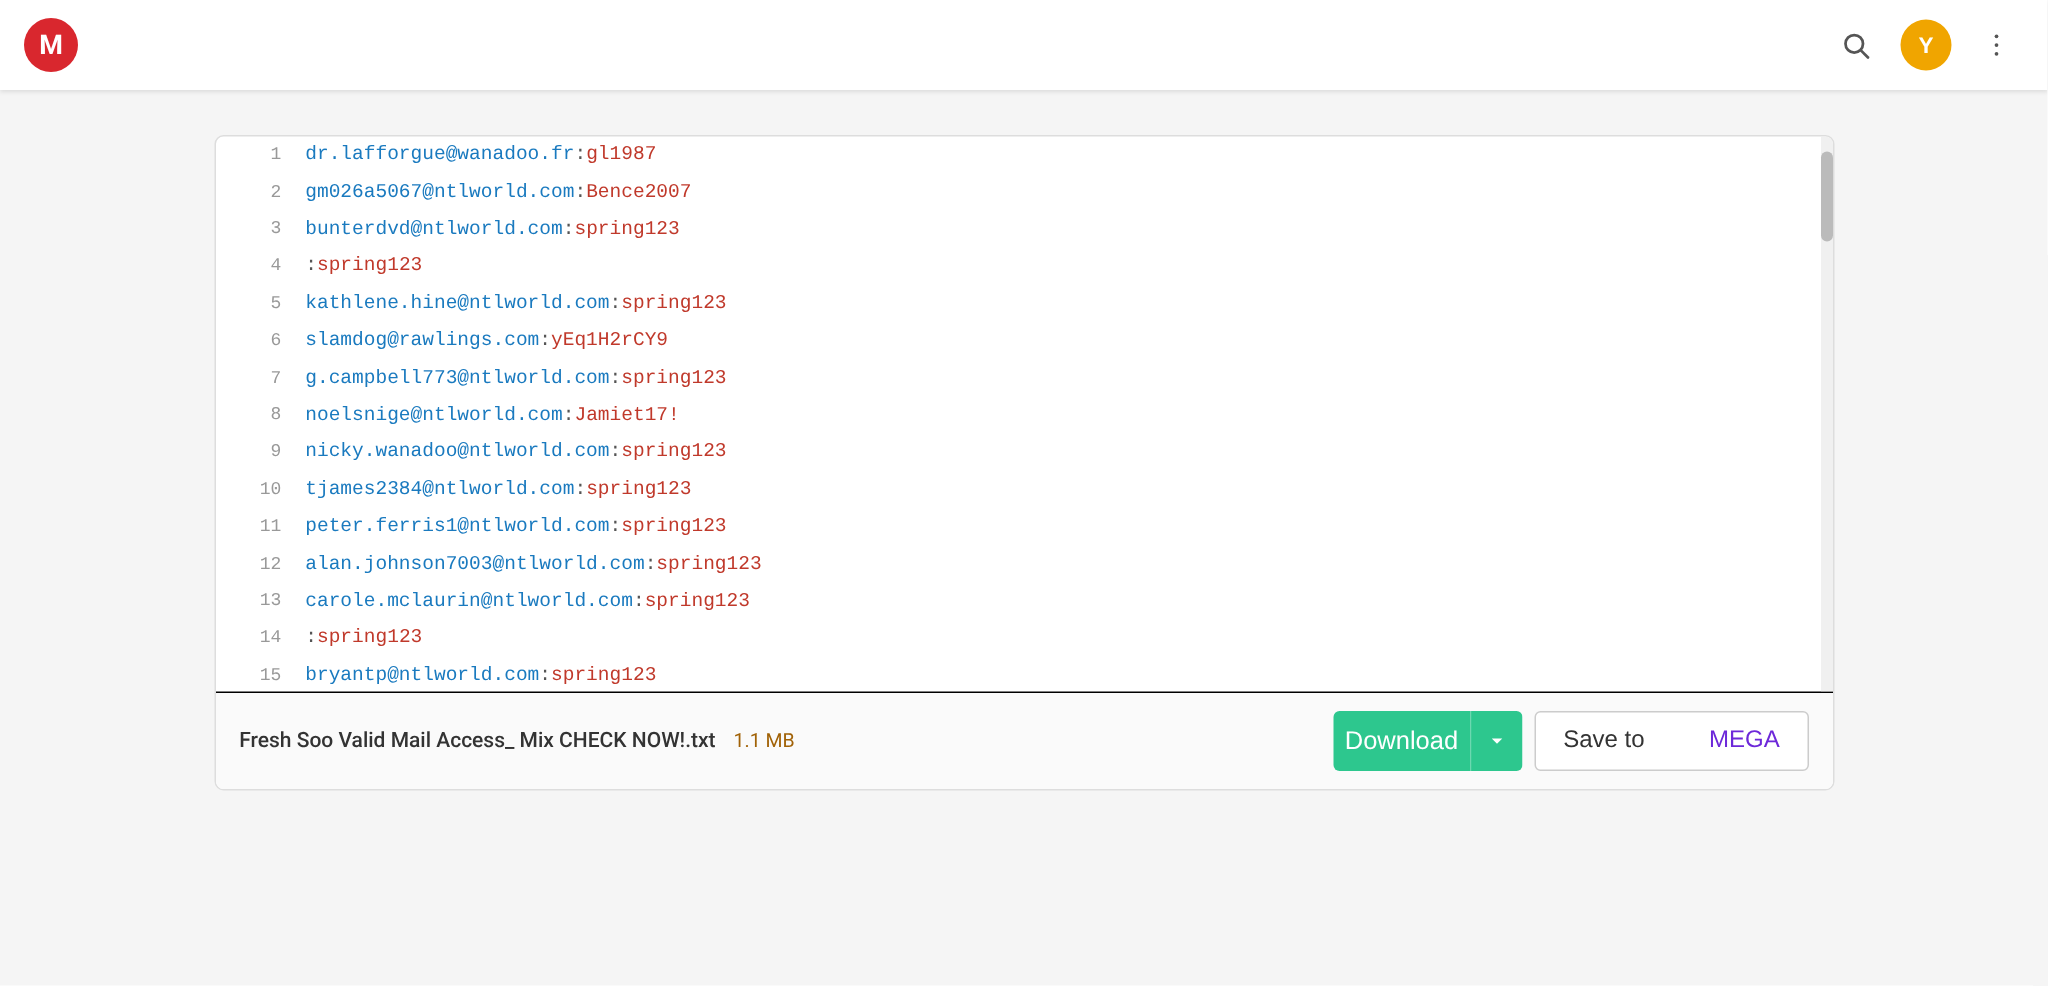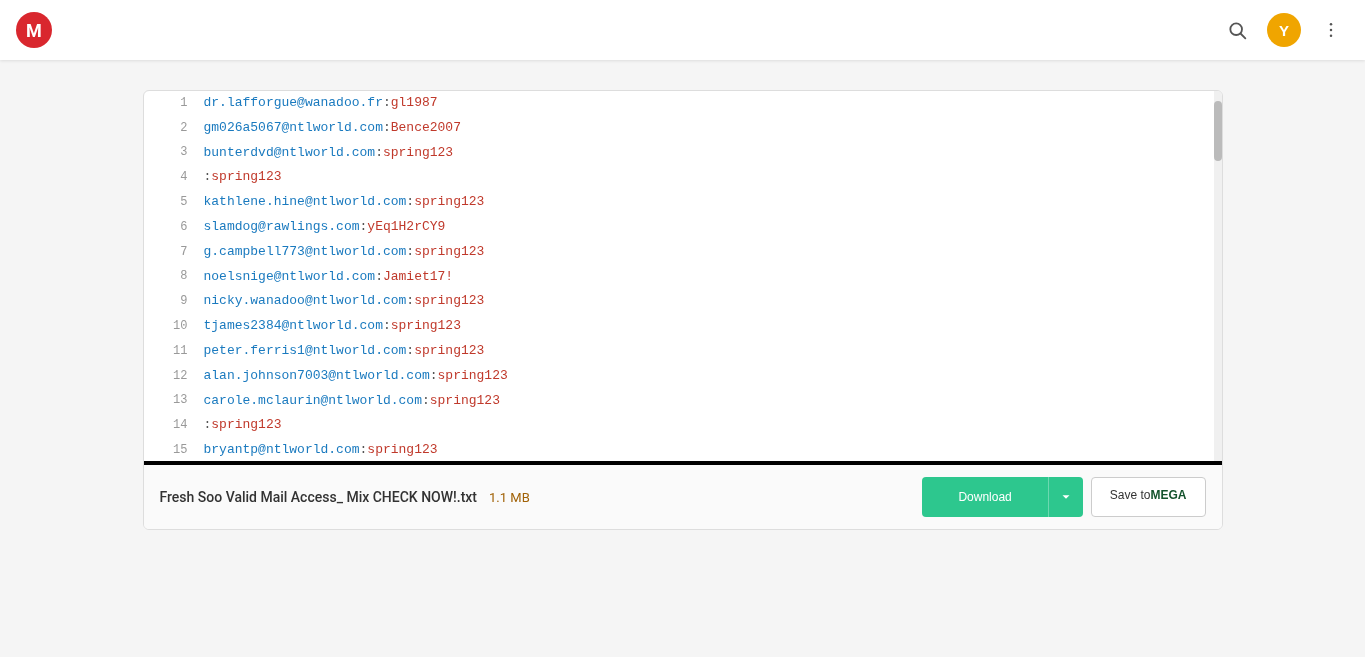--- a/index.html
+++ b/index.html
@@ -137,21 +137,21 @@
       background: #bbb;
       border-radius: 4px;
     }
 
     
     .bottom-bar {
       display: flex;
       align-items: center;
       justify-content: space-between;
       padding: 12px 16px;
-      border-top: 4px solid #000000;
+      border-top: 1px solid #000000;
       background: #fafafa;
     }
 
     .file-info {
       display: flex;
       align-items: center;
       gap: 12px;
     }
     .file-name {
       font-size: 14px;
@@ -166,22 +166,22 @@
     .bottom-actions {
       display: flex;
       align-items: center;
       gap: 0;
     }
 
     .download-btn {
       background: #2dc78e;
       color: #fff;
       border: none;
-      padding: 10px 36px;
-      font-size: 12px;
+      padding: 10px 8px;
+      font-size: 17px;
       font-weight: 500;
       cursor: pointer;
       border-radius: 4px 0 0 4px;
       height: 40px;
       display: flex;
       align-items: center;
     }
 
     .download-dropdown-btn {
       background: #2dc78e;
@@ -195,33 +195,34 @@
       display: flex;
       align-items: center;
       font-size: 13px;
     }
 
     .save-mega-btn {
       background: #fff;
       color: #333;
       border: 1px solid #ccc;
       padding: 10px 18px;
-      font-size: 12px;
+      font-size: 16px;
       font-weight: 400;
       cursor: pointer;
       border-radius: 4px;
       height: 40px;
       display: flex;
-      align-items: flex-start;
+      align-items: center;
       margin-left: 8px;
+      gap: 43px;
     }
 
     .save-mega-btn .mega-text {
-      color: #14532d;
-      font-weight: 700;
+      color: #6d28d9;
+      font-weight: 400;
     }
   </style>
 </head>
 <body>
 
 <nav class="navbar">
   <div class="navbar-left">
     <div class="mega-logo">M</div>
   </div>
   <div class="navbar-right">

